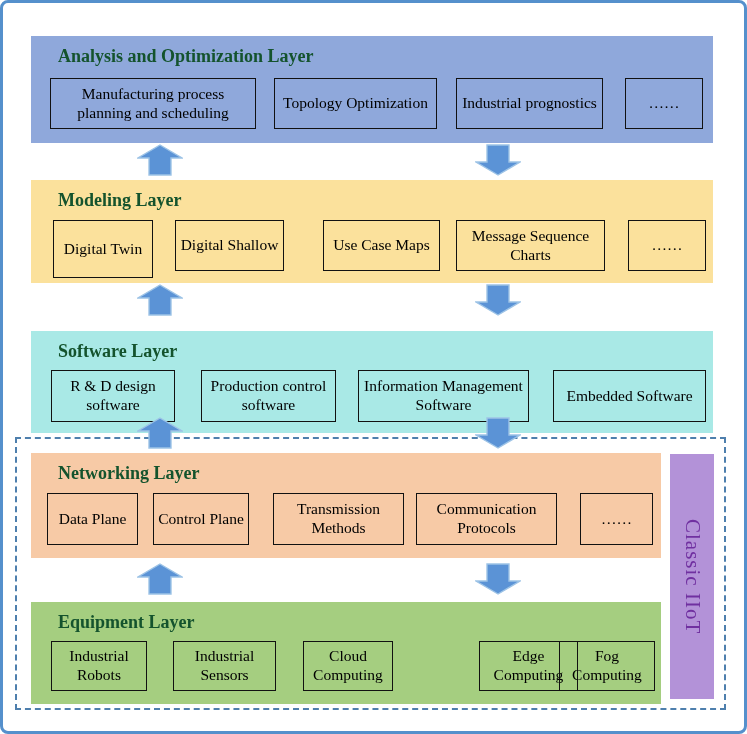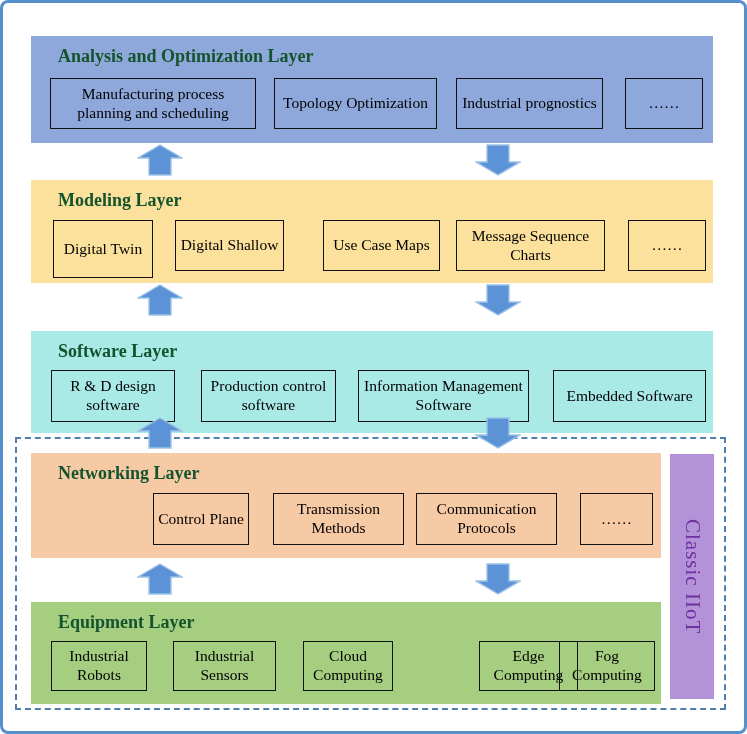--- a/index.html
+++ b/index.html
@@ -147,20 +147,21 @@
       </svg>
     </div>
   <div class="arrow down gap3">
       <svg viewBox="0 0 46 32">
         <polygon points="23,31 1,18 12,18 12,1 34,1 34,18 45,18"></polygon>
       </svg>
     </div>
 
   <section class="layer l4">
     <h2 class="layer-title">Networking Layer</h2>
+    <div class="lbox" style="left:16px;top:40px;width:91px;height:52px;">Data Plane</div>
     <div class="lbox" style="left:122px;top:40px;width:96px;height:52px;">Control Plane</div>
     <div class="lbox" style="left:242px;top:40px;width:131px;height:52px;">Transmission Methods</div>
     <div class="lbox" style="left:385px;top:40px;width:141px;height:52px;">Communication Protocols</div>
     <div class="lbox" style="left:549px;top:40px;width:73px;height:52px;">……</div>
   </section>
 
   <div class="arrow up gap4">
       <svg viewBox="0 0 46 32">
         <polygon points="23,1 45,14 34,14 34,31 12,31 12,14 1,14"></polygon>
       </svg>

